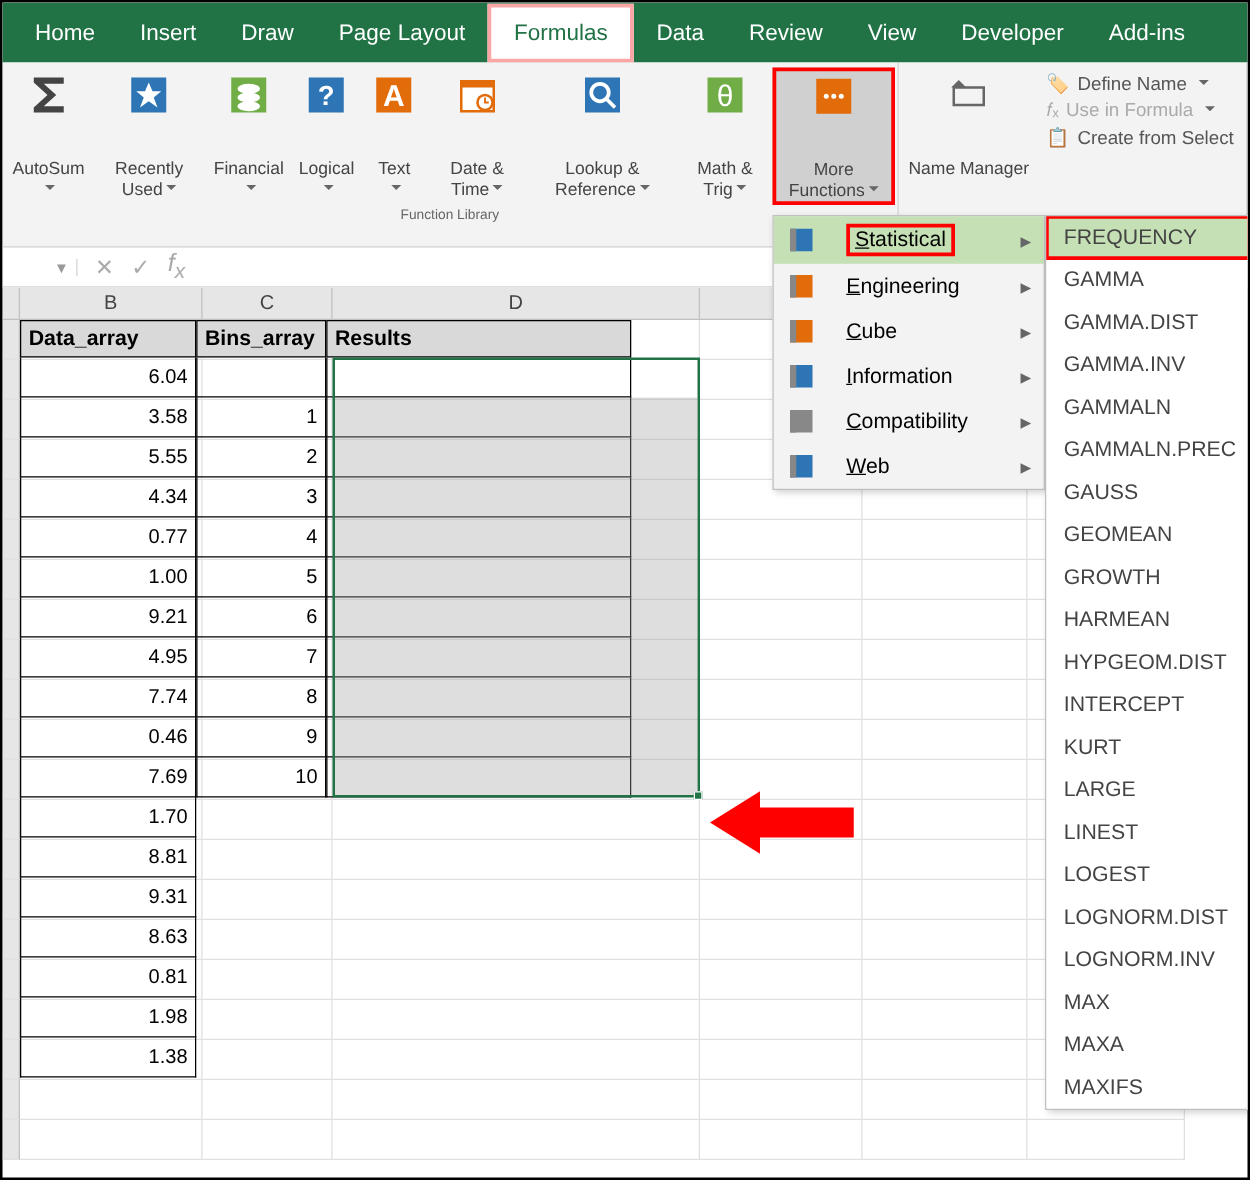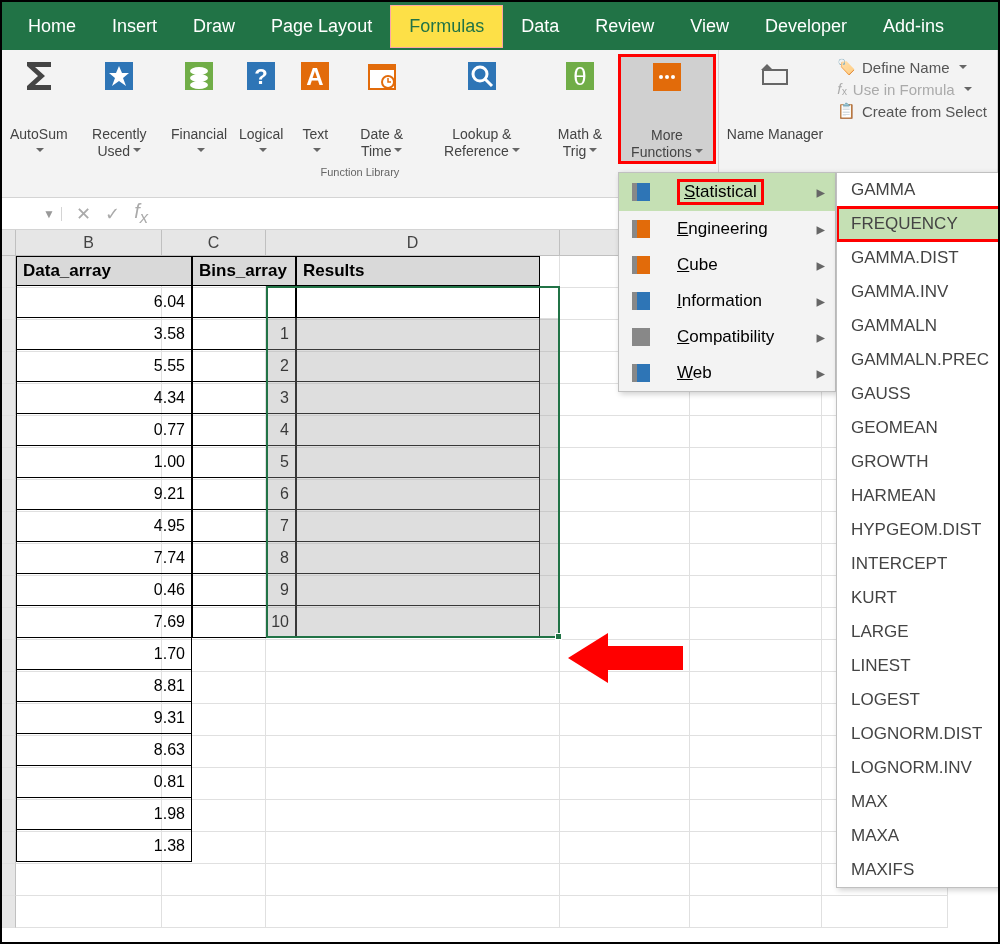--- a/index.html
+++ b/index.html
@@ -1,21 +1,21 @@
 <!DOCTYPE html>
 <html><head>
 <meta charset="utf-8">
 <style>
 * { box-sizing: border-box; margin: 0; padding: 0; font-family: 'Segoe UI', Arial, sans-serif; }
 body { background: white; width: 1000px; height: 944px; overflow: hidden; position: relative; border: 2px solid black; }
 
 
 .ribbon-tabs { background: #217346; height: 48px; display: flex; align-items: center; padding: 0 8px; }
 .ribbon-tab { color: white; font-size: 18px; padding: 10px 18px; cursor: pointer; }
-.ribbon-tab.active { background: #fde047; color: #217346; border: 1px solid #fca5a5; }
+.ribbon-tab.active { background: #ffffff; color: #217346; border: 3px solid #fca5a5; }
 
 
 .ribbon-content { background: #f3f3f3; height: 148px; border-bottom: 1px solid #d4d4d4; display: flex; position: relative; }
 .ribbon-group { display: flex; flex-direction: column; justify-content: flex-start; border-right: 1px solid #d4d4d4; padding: 4px 2px 2px 2px; }
 .group-buttons { display: flex; }
 .group-label { text-align: center; font-size: 11px; color: #666; padding: 2px; }
 .big-btn { display: flex; flex-direction: column; align-items: center; padding: 2px 6px; cursor: pointer; font-size: 14px; color: #444; }
 .big-btn .icon { width: 40px; height: 40px; display: flex; align-items: center; justify-content: center; margin-bottom: 2px; }
 .big-btn .label { text-align: center; line-height: 1.2; margin-top: 28px; }
 .big-btn.highlighted { background: #d0d0d0; border: 3px solid red; padding: 0 4px; }
@@ -65,21 +65,21 @@
 .cell.d { width: 294px; }
 .cell.e { width: 130px; }
 .cell.f { width: 132px; }
 .cell.g { width: 126px; }
 
 .data-table { position: absolute; top: 26px; left: 14px; }
 .dt-header { display: flex; }
 .dt-header .dcell { background: #d9d9d9; border: 1px solid black; font-weight: bold; font-size: 17px; padding: 2px 6px; height: 30px; display: flex; align-items: center; }
 .dt-row { display: flex; }
 .dt-row .dcell { border-left: 1px solid black; border-right: 1px solid black; border-bottom: 1px solid black; font-size: 16px; padding: 2px 6px; height: 32px; display: flex; align-items: center; justify-content: flex-end; }
-.dcell.b { width: 176px; }
+.dcell.b { width: 141px; }
 .dcell.c { width: 104px; }
 .dcell.d { width: 244px; justify-content: flex-start; }
 
 .selection { position: absolute; border: 2px solid #217346; pointer-events: none; }
 .selection .sel-fill { position: absolute; background: rgba(160,160,160,0.35); }
 .sel-handle { position: absolute; right: -4px; bottom: -4px; width: 7px; height: 7px; background: #217346; border: 1px solid white; }
 
 .arrow { position: absolute; top: 626px; left: 566px; z-index: 5; }
 .arrow svg { width: 120px; height: 60px; }
 
@@ -590,22 +590,22 @@
           <rect x="2" y="2" width="18" height="18" fill="#2e75b6"></rect>
           <rect x="2" y="2" width="5" height="18" fill="#888"></rect>
         </svg>
       </span>
       <span class=""><u>W</u>eb</span>
       <span class="mi-arrow">▸</span>
     </div>
   </div>
 
 <div class="submenu" id="submenu">
+    <div class="submenu-item hover">FREQUENCY</div>
     <div class="submenu-item">GAMMA</div>
-    <div class="submenu-item hover">FREQUENCY</div>
     <div class="submenu-item">GAMMA.DIST</div>
     <div class="submenu-item">GAMMA.INV</div>
     <div class="submenu-item">GAMMALN</div>
     <div class="submenu-item">GAMMALN.PREC</div>
     <div class="submenu-item">GAUSS</div>
     <div class="submenu-item">GEOMEAN</div>
     <div class="submenu-item">GROWTH</div>
     <div class="submenu-item">HARMEAN</div>
     <div class="submenu-item">HYPGEOM.DIST</div>
     <div class="submenu-item">INTERCEPT</div>

